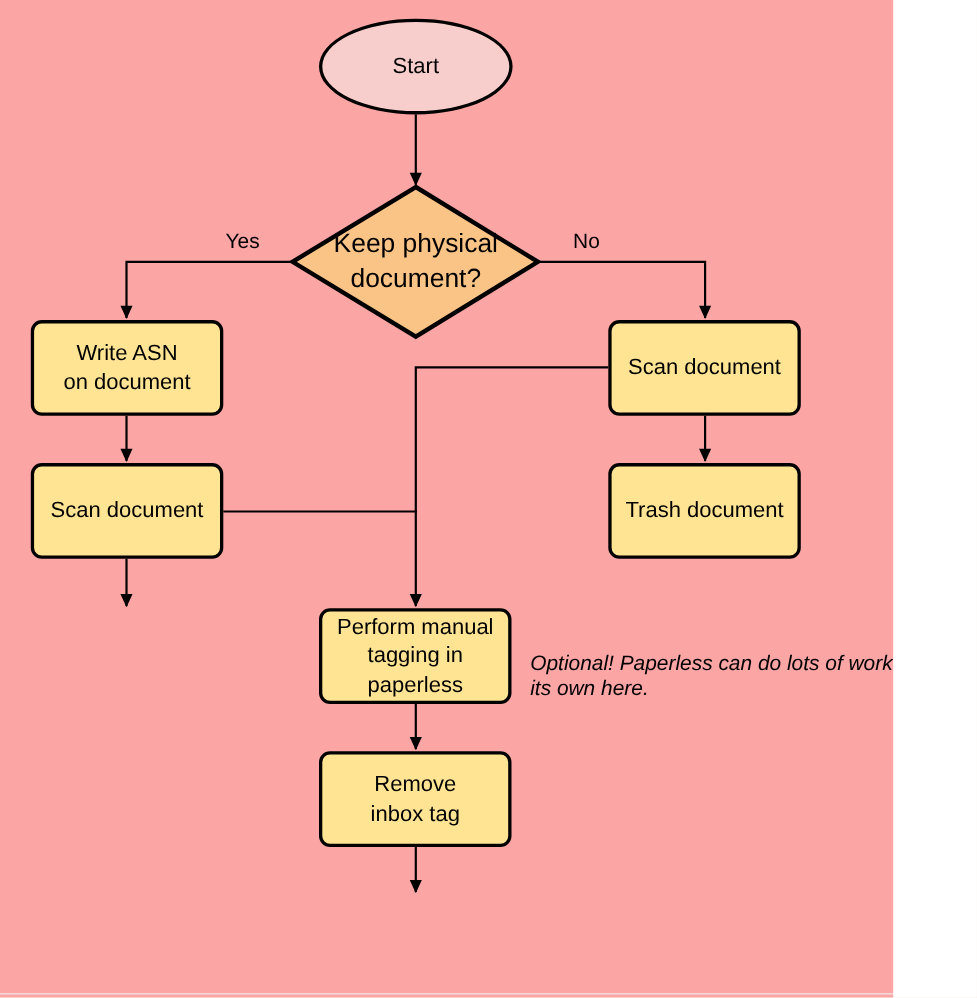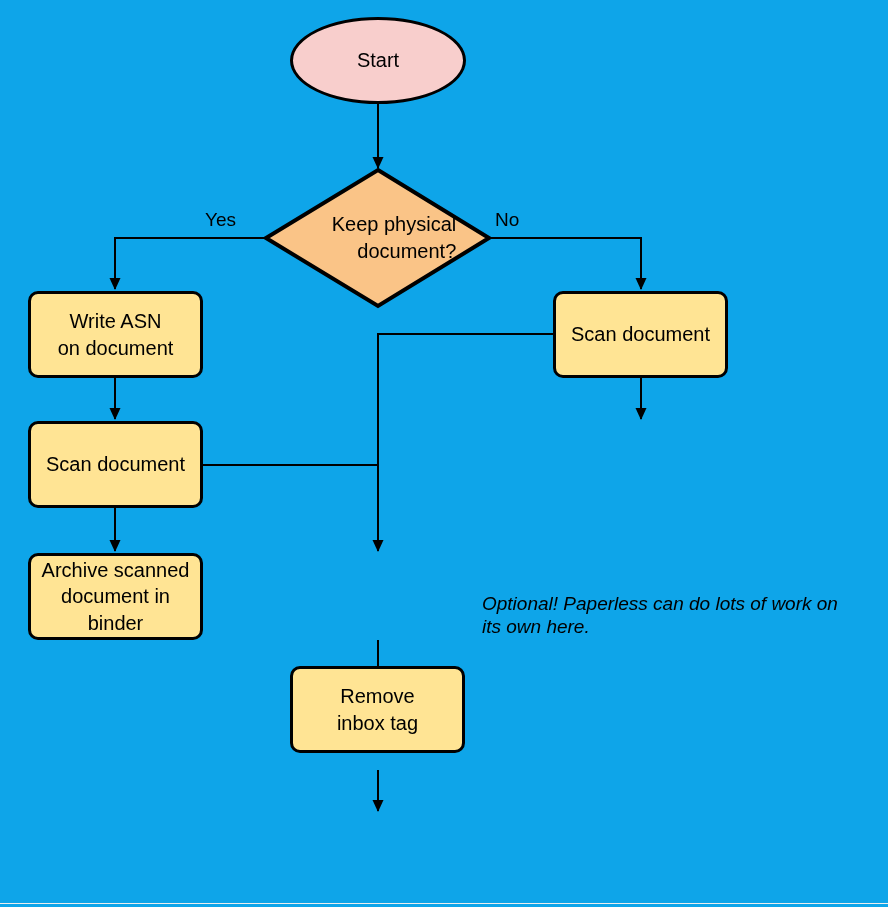--- a/index.html
+++ b/index.html
@@ -1,20 +1,20 @@
 <!DOCTYPE html>
 <html style="--terminal-fill: #f8cecc; --decision-fill: #fac487; --process-fill: #ffe494; --stroke: #000000; --rule-color: #ededed;"><head>
 <meta charset="utf-8">
 <style>
   html, body { margin: 0; padding: 0; background: #ffffff; }
   .canvas {
     position: relative;
-    width: 888px;
+    width: 812px;
     height: 907px;
-    background: #0ea5e9;
+    background: #fca5a5;
     font-family: "Liberation Sans", "DejaVu Sans", sans-serif;
     color: #000000;
     overflow: hidden;
   }
   .edges-layer {
     position: absolute;
     left: 0; top: 0;
     width: 888px; height: 907px;
   }
   .edge {
@@ -48,38 +48,38 @@
   }
   .terminal {
     width: 176px;
     height: 87px;
     background: var(--terminal-fill, #f8cecc);
     border: 3px solid var(--stroke, #000000);
     border-radius: 50%;
   }
   .decision-label {
     position: absolute;
-    left: 299px; top: 206px;
+    left: 283px; top: 206px;
     width: 190px; height: 64px;
     display: flex;
     align-items: center;
     justify-content: center;
-    text-align: right;
-    font-size: 20px;
+    text-align: center;
+    font-size: 24px;
     line-height: 1.33;
     white-space: pre-line;
   }
   .edge-label {
     position: absolute;
     width: 46px;
     text-align: left;
     font-size: 19px;
   }
   .yes-label { left: 205px; top: 209px; }
-  .no-label  { left: 495px; top: 209px; }
+  .no-label  { left: 521px; top: 209px; }
   .note {
     position: absolute;
     left: 482px; top: 592px;
     width: 410px;
     font-size: 19px;
     font-style: italic;
     line-height: 1.22;
     white-space: pre-line;
   }
   .bottom-rule {
@@ -122,29 +122,30 @@
 
   <div class="edge-label yes-label">Yes</div>
 
   <div class="edge-label no-label">No</div>
 
   <div class="node process" style="left:28px; top:291px;text-align:center;">Write ASN
 on document</div>
 
   <div class="node process" style="left:28px; top:421px;">Scan document</div>
 
-  <div class="node process" style="left:28px; top:553px;">Archive scanned
-document in
-binder</div>
 
   <div class="node process" style="left:553px; top:291px;">Scan document</div>
 
+  <div class="node process" style="left:553px; top:421px;">Trash document</div>
 
+  <div class="node process" style="left:290px; top:553px;">Perform manual
+tagging in
+paperless</div>
 
-  <div class="node process" style="left:290px; top:666px;">Remove
+  <div class="node process" style="left:290px; top:683px;">Remove
 inbox tag</div>
 
 
   <div class="note">Optional! Paperless can do lots of work on
 its own here.</div>
 
   <div class="bottom-rule"></div>
 
 </div>
 

